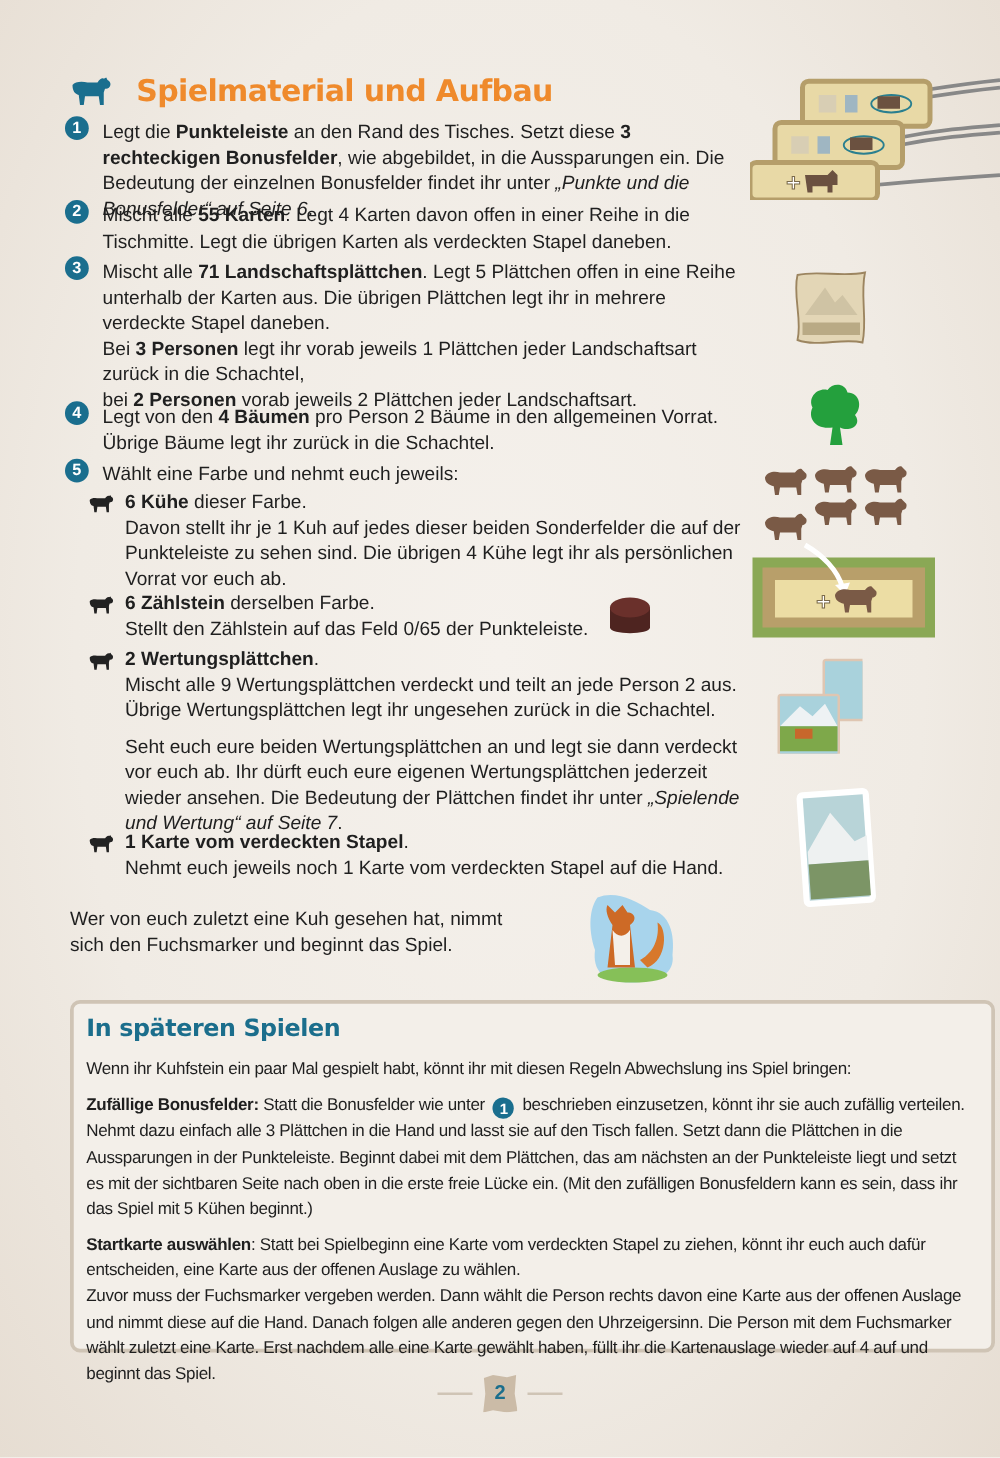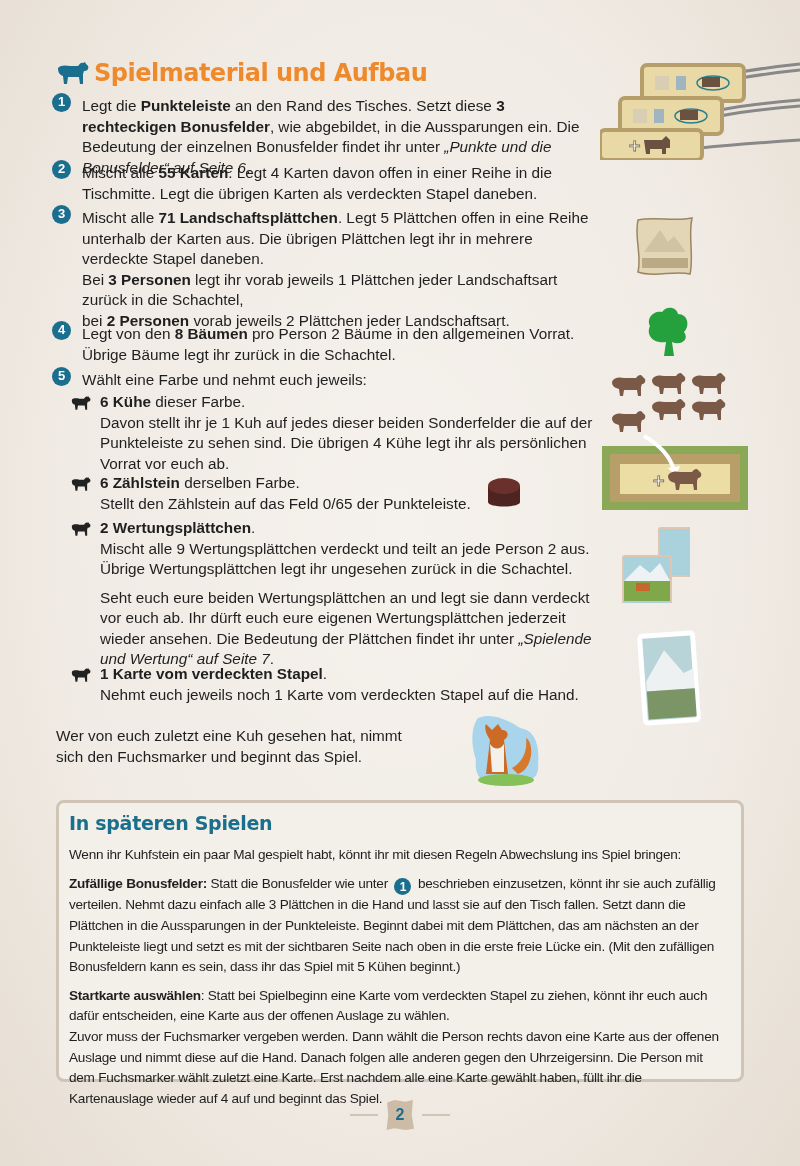--- a/index.html
+++ b/index.html
@@ -8,21 +8,21 @@
     position: relative;
     overflow: hidden;
     background: radial-gradient(ellipse at 50% 45%, #f5f1ec 0%, #f0ebe4 60%, #e6ddd2 100%);
     font-family: "Liberation Sans", "DejaVu Sans", sans-serif;
     color: #1f1f1f;
     font-size: 15.3px;
     line-height: 20.5px;
   }
   .title {
     position: absolute; left: 56px; top: 58px;
-    display: flex; align-items: center; gap: 4px;
+    display: flex; align-items: center; gap: 19px;
   }
   .title h1 {
     font-family: "DejaVu Sans", sans-serif;
     font-weight: bold;
     color: #ef8a2c;
     font-size: 24px;
     letter-spacing: -0.5px;
     line-height: 30px;
   }
   .cow-svg { display: inline-block; }
@@ -43,21 +43,21 @@
   }
   .sub .cow { flex: 0 0 22px; margin-top: 3px; }
   .sub p + p { margin-top: 8px; }
   .plain {
     position: absolute; left: 56px; top: 726px; width: 370px;
   }
   i { font-style: italic; }
   b { font-weight: bold; }
 
   .box {
-    position: absolute; left: 56px; top: 800px; width: 688px; height: 282px;
+    position: absolute; left: 56px; top: 800px; width: 740px; height: 282px;
     border: 3px solid #cfc4b5; border-radius: 8px;
     background: #f3efe9;
     padding: 6px 12px 0 10px;
     font-size: 13.6px; line-height: 20.6px;
     font-family: "Liberation Sans", sans-serif;
     letter-spacing: -0.25px;
   }
   .box h2 {
     font-family: "DejaVu Sans", sans-serif;
     color: #1b6e8c; font-size: 19px; font-weight: bold;
@@ -101,21 +101,21 @@
 <div class="step" style="top:159px;">
   <span class="num">2</span>
   <p>Mischt alle <b>55 Karten</b>. Legt 4 Karten davon offen in einer Reihe in die Tischmitte. Legt die übrigen Karten als verdeckten Stapel daneben.</p>
 </div>
 <div class="step" style="top:204px;">
   <span class="num">3</span>
   <p>Mischt alle <b>71 Landschaftsplättchen</b>. Legt 5 Plättchen offen in eine Reihe unterhalb der Karten aus. Die übrigen Plättchen legt ihr in mehrere verdeckte Stapel daneben.<br>Bei <b>3 Personen</b> legt ihr vorab jeweils 1 Plättchen jeder Landschaftsart zurück in die Schachtel,<br>bei <b>2 Personen</b> vorab jeweils 2 Plättchen jeder Landschaftsart.</p>
 </div>
 <div class="step" style="top:320px;">
   <span class="num">4</span>
-  <p>Legt von den <b>8 Bäumen</b> pro Person 2 Bäume in den allgemeinen Vorrat. Übrige Bäume legt ihr zurück in die Schachtel.</p>
+  <p>Legt von den <b>4 Bäumen</b> pro Person 2 Bäume in den allgemeinen Vorrat. Übrige Bäume legt ihr zurück in die Schachtel.</p>
 </div>
 <div class="step" style="top:366px;">
   <span class="num">5</span>
   <p>Wählt eine Farbe und nehmt euch jeweils:</p>
 </div>
 
 <div class="sub" style="top:392px;justify-content:flex-end;">
   <svg class="cow" width="22" height="16" viewBox="0 0 34 26">
       <path d="M2 8 C4 5 10 5 14 6 L22 6 C24 3 26 2 27 3 L29 2 L30 4 C32 5 33 7 32 9 C31 11 29 11 28 11 L27 14 L27 24 L24 24 L23 17 L12 17 L11 24 L8 24 L7 16 C4 15 2 13 2 8 Z" fill="#222"></path>
     </svg>

